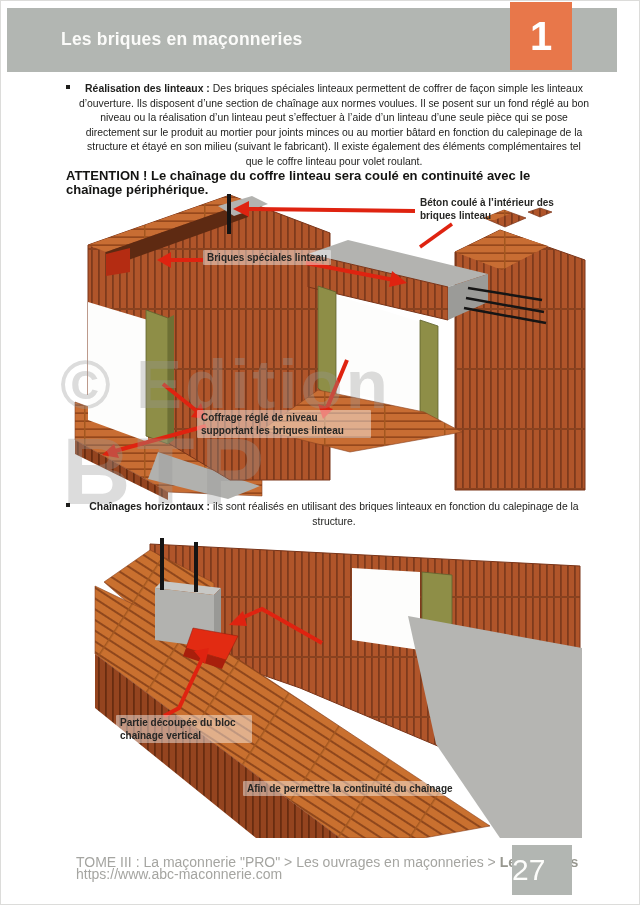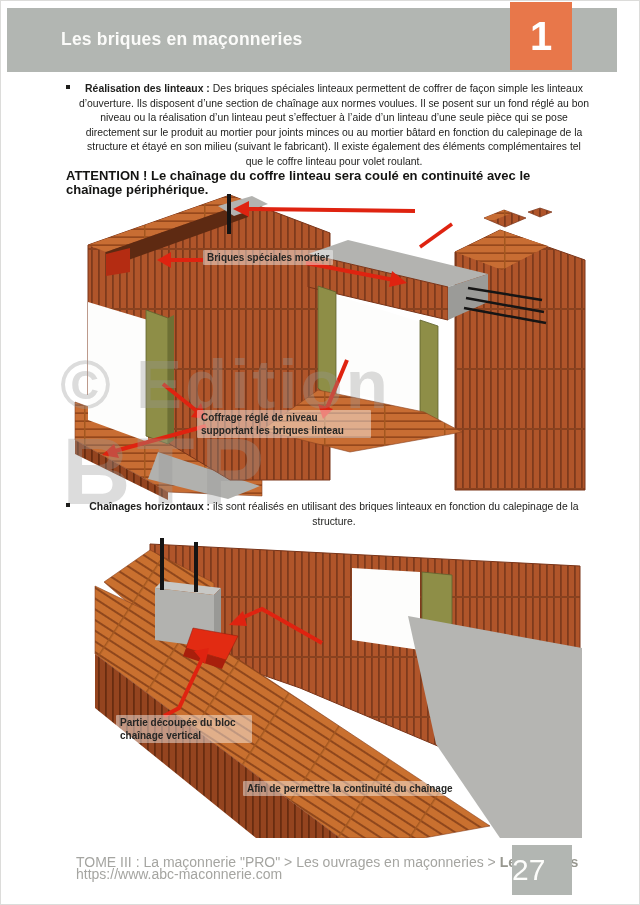--- a/index.html
+++ b/index.html
@@ -120,21 +120,22 @@
         <line x1="306" y1="73" x2="394" y2="90" stroke-width="4"></line>
         <polygon points="407,93 392,81 389,97" stroke="none"></polygon>
         <line x1="163" y1="194" x2="198" y2="222" stroke-width="4"></line>
         <polygon points="206,229 191,227 201,213" stroke="none"></polygon>
         <line x1="347" y1="170" x2="327" y2="218" stroke-width="4"></line>
         <polygon points="323,229 318,214 333,219" stroke="none"></polygon>
         <line x1="206" y1="236" x2="115" y2="261" stroke-width="4"></line>
         <polygon points="102,265 114,254 119,268" stroke="none"></polygon>
       </g>
     </svg>
-    <div class="figlabel haze nowrap" style="left:203px;top:60px;">Briques spéciales mortier</div>
+    <div class="figlabel" style="left:420px;top:6px;width:145px;">Béton coulé à l’intérieur des briques linteau</div>
+    <div class="figlabel haze nowrap" style="left:203px;top:60px;">Briques spéciales linteau</div>
     <div class="figlabel haze" style="left:197px;top:220px;width:166px;">Coffrage réglé de niveau supportant les briques linteau</div>
   </div>
 
   <div class="wm wm1">© Edition</div>
   <div class="wm wm2">BTP</div>
 
   <div class="para" style="left:77px;top:500px;width:514px;z-index:6;">
     <span class="marker"></span>
     <span class="lead">Chaînages horizontaux :</span><span>ils sont réalisés en utilisant des briques linteaux en fonction du calepinage de la structure.</span>
   </div>

